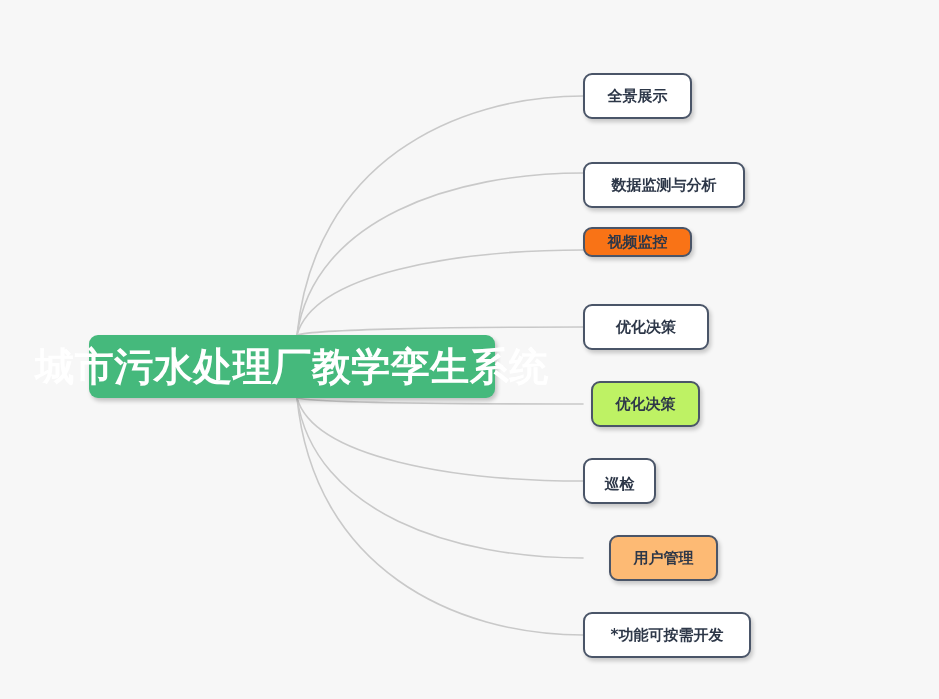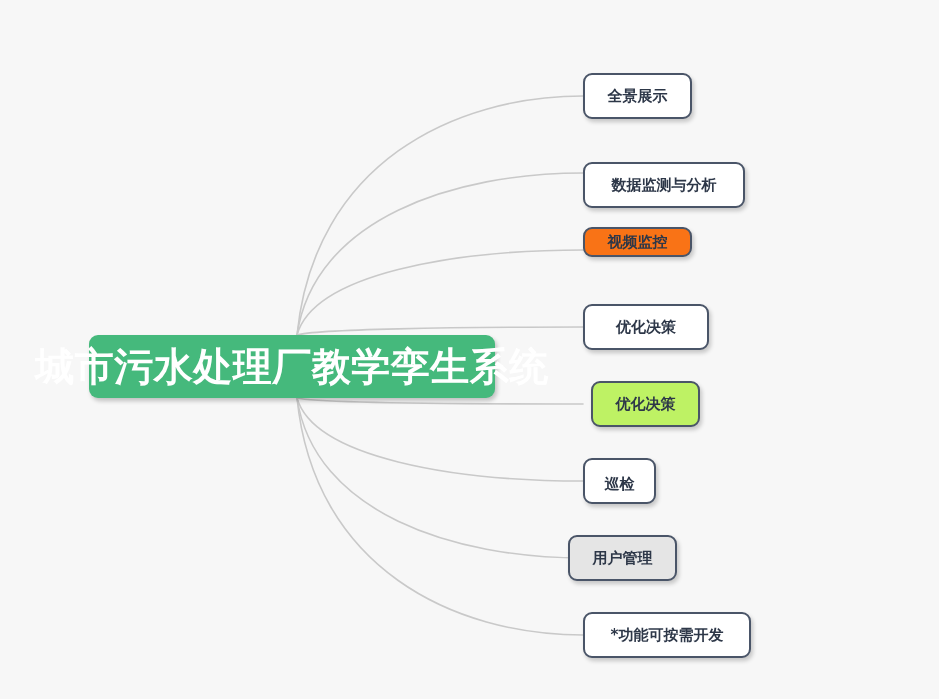--- a/index.html
+++ b/index.html
@@ -110,21 +110,21 @@
       </div>
       <div class="branch-node" style="left: 583px; top: 304px; width: 126px; height: 46px; background: rgb(255, 255, 255); border-color: rgb(74, 85, 104);">
         <span class="branch-node-label" style="color: rgb(45, 55, 72);">优化决策</span>
       </div>
       <div class="branch-node" style="left: 583px; top: 381px; width: 109px; height: 46px; background: #bef264; border-color: rgb(74, 85, 104); margin-left: 8px;">
         <span class="branch-node-label" style="color: rgb(45, 55, 72);">优化决策</span>
       </div>
       <div class="branch-node" style="left: 583px; top: 458px; width: 73px; height: 46px; background: rgb(255, 255, 255); border-color: rgb(74, 85, 104);">
         <span class="branch-node-label" style="color: rgb(45, 55, 72); margin-top: 6px;">巡检</span>
       </div>
-      <div class="branch-node" style="left: 568px; top: 535px; width: 109px; height: 46px; background: #e5e5e5; border-color: rgb(74, 85, 104);">
+      <div class="branch-node" style="left: 609px; top: 535px; width: 109px; height: 46px; background: #fdba74; border-color: rgb(74, 85, 104);">
         <span class="branch-node-label" style="color: rgb(45, 55, 72);">用户管理</span>
       </div>
       <div class="branch-node" style="left: 583px; top: 612px; width: 168px; height: 46px; background: rgb(255, 255, 255); border-color: rgb(74, 85, 104);">
         <span class="branch-node-label" style="color: rgb(45, 55, 72);">*功能可按需开发</span>
       </div>
     </div>
 
 </div>
 
 </body></html>

